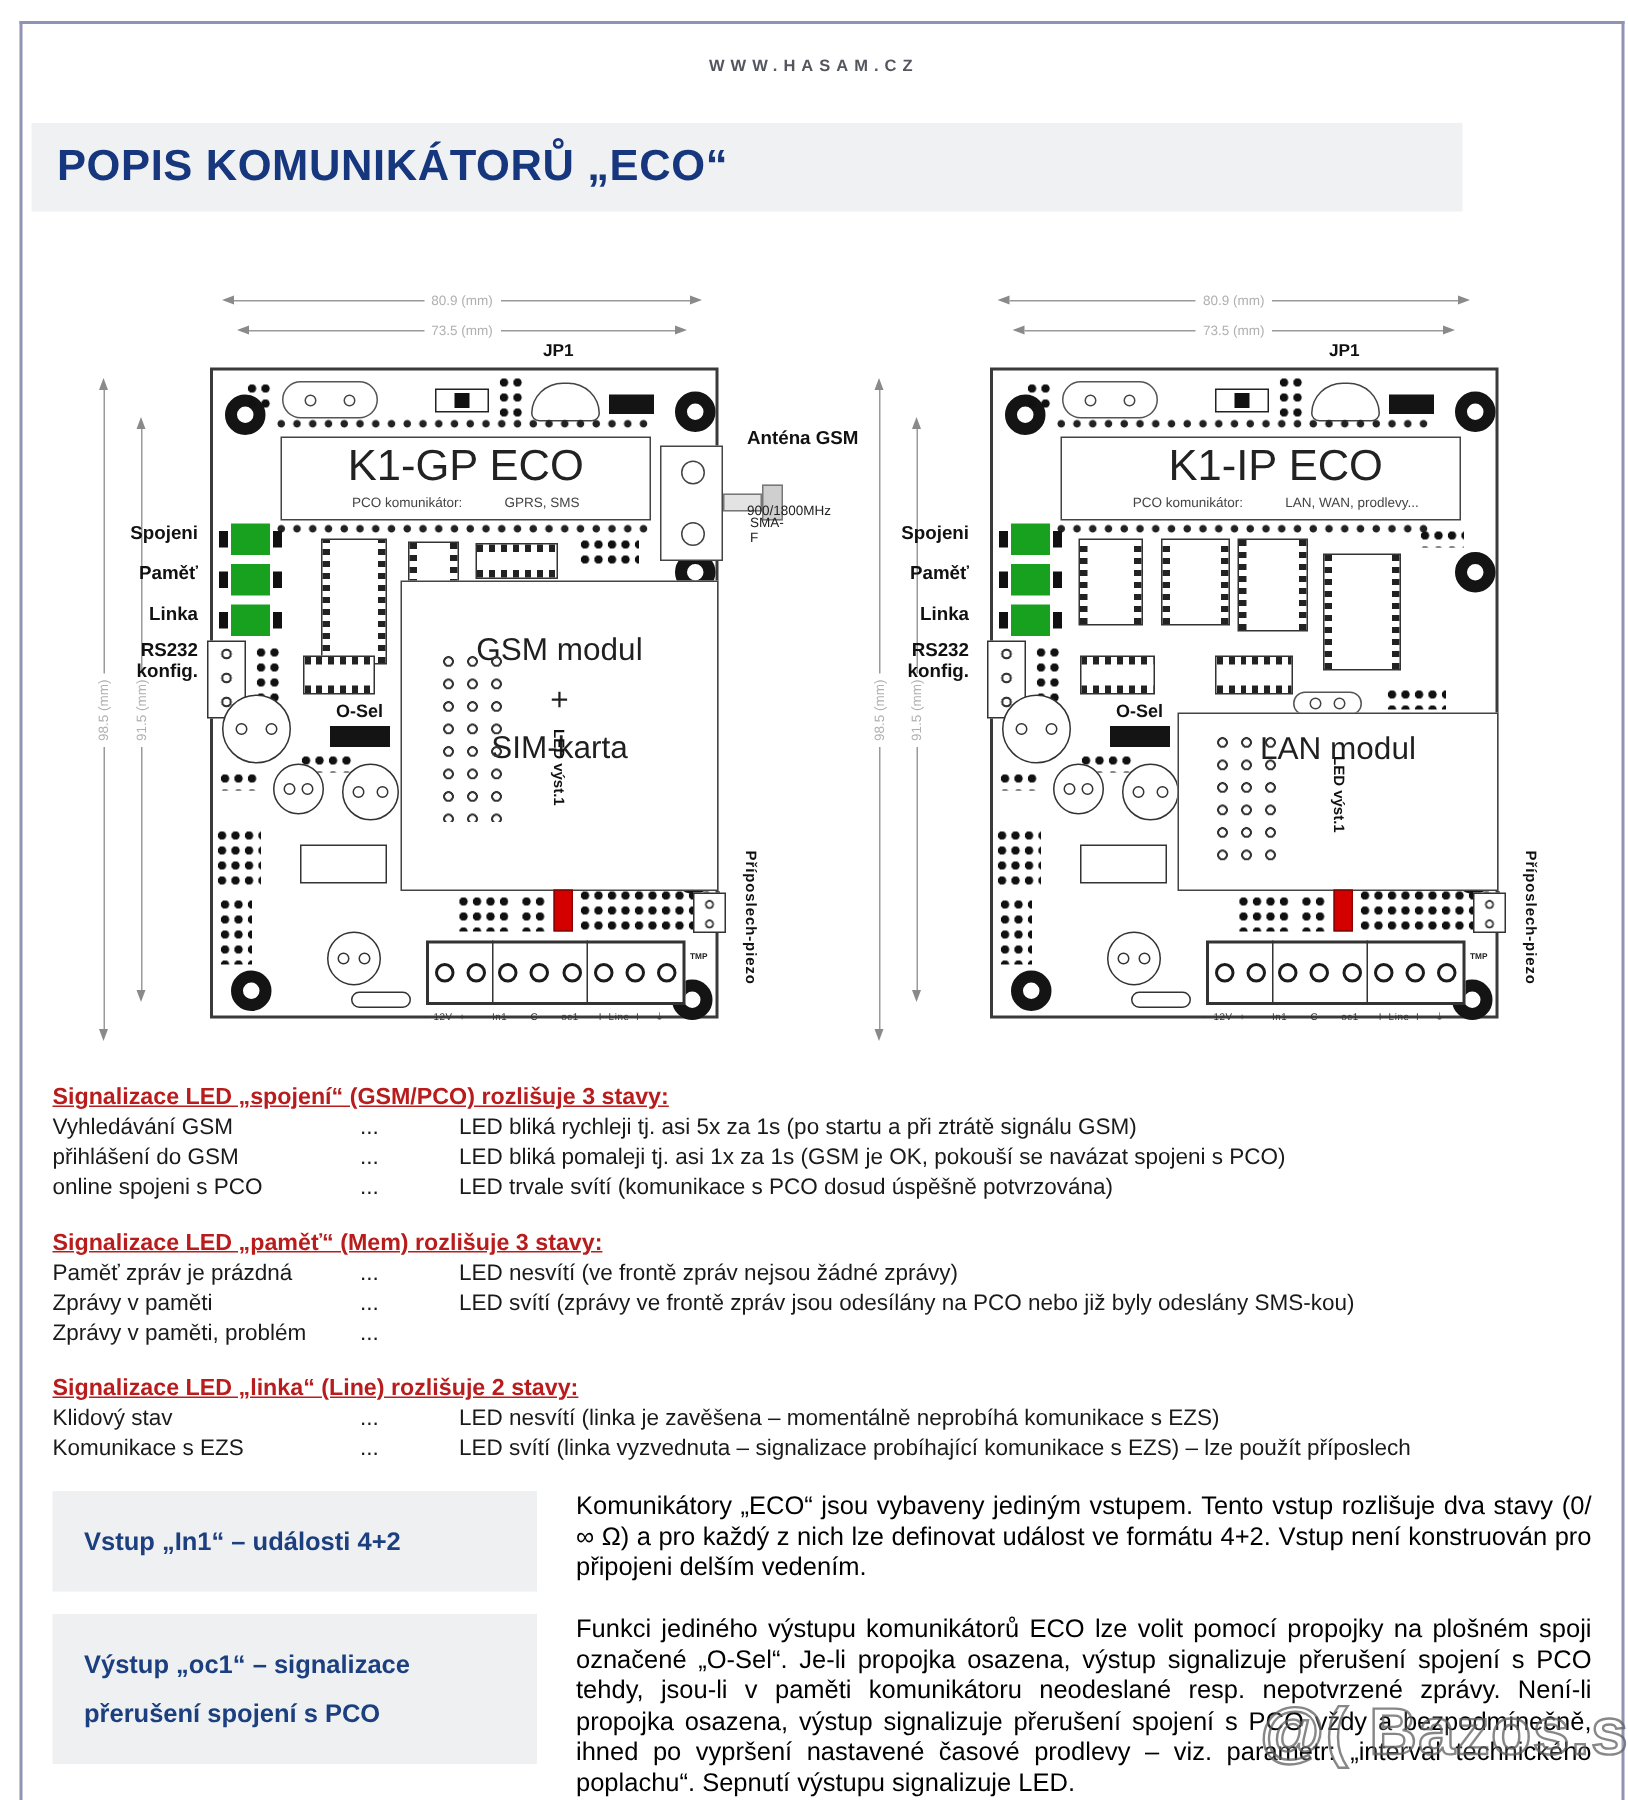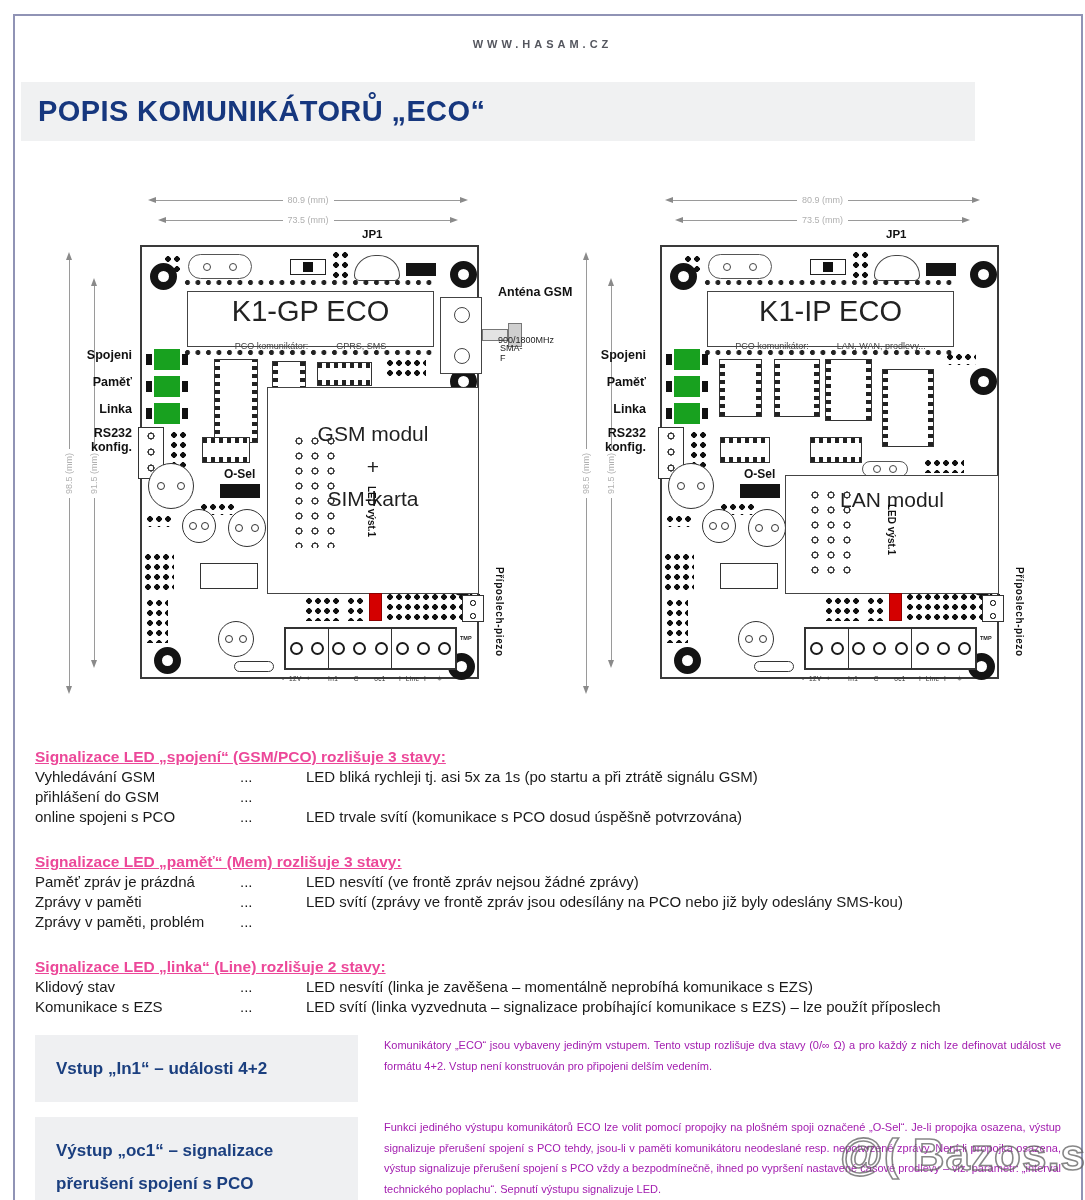--- a/index.html
+++ b/index.html
@@ -13,21 +13,21 @@
   .banner .title{font-size:29px;font-weight:bold;color:#16377e;line-height:59px;padding-left:17px;letter-spacing:0.4px;}
 
   
   .board-wrap{position:absolute;top:245px;width:335px;height:430px;}
   .board{position:absolute;left:0;top:0;width:335px;height:430px;border:2px solid #3a3a3a;background:#fff;}
   .hole{position:absolute;width:27px;height:27px;border-radius:50%;border:8px solid #141414;background:#fff;box-sizing:border-box;}
   .pins{position:absolute;height:7px;background-image:radial-gradient(circle at 3.5px 3.5px,#222 2.2px,transparent 2.8px);
         background-size:10.5px 7px;background-repeat:repeat-x;}
   .chip{position:absolute;border:1.5px solid #444;background:#fff;text-align:center;}
   .chip-title{font-size:29px;color:#222;margin-top:3px;}
-  .chip-sub{font-size:9px;color:#444;display:flex;justify-content:center;gap:28px;margin-top:13px;}
+  .chip-sub{font-size:9px;color:#444;display:flex;justify-content:center;gap:28px;margin-top:2px;}
   .gled{position:absolute;width:26px;height:21px;background:#18a11f;}
   .gled::before,.gled::after{content:"";position:absolute;top:5px;width:6px;height:11px;background:#111;}
   .gled::before{left:-8px}.gled::after{right:-8px}
   .ic{position:absolute;border:1.5px solid #333;background:#fff;box-sizing:border-box;}
   .ic.pv{background-image:repeating-linear-gradient(0deg,#222 0 4px,transparent 4px 8px),
                           repeating-linear-gradient(0deg,#222 0 4px,transparent 4px 8px);
          background-size:5px 100%,5px 100%;background-position:left,right;background-repeat:no-repeat;}
   .ic.ph{background-image:repeating-linear-gradient(90deg,#222 0 4px,transparent 4px 8px),
                           repeating-linear-gradient(90deg,#222 0 4px,transparent 4px 8px);
          background-size:100% 5px,100% 5px;background-position:top,bottom;background-repeat:no-repeat;}
@@ -90,33 +90,33 @@
   .dimv{position:absolute;display:flex;flex-direction:column;align-items:center;width:12px;color:#b0b0b0;font-size:9px;}
   .dimv .ln{flex:1;width:0;border-left:1px solid #9a9a9a;}
   .dimv .ah{width:0;height:0;border-left:3.5px solid transparent;border-right:3.5px solid transparent;flex:none;}
   .dimv .ah.t{border-bottom:8px solid #8a8a8a;}
   .dimv .ah.b{border-top:8px solid #8a8a8a;}
   .dimv .lbl{writing-mode:vertical-rl;transform:rotate(180deg);padding:4px 0;white-space:nowrap;}
 
   
   .textflow{position:absolute;left:35px;top:722px;width:1026px;}
   .sec{margin-bottom:17px;}
-  .sec-h{font-size:15.5px;line-height:20px;font-weight:bold;text-decoration:underline;color:#ec4899;margin-top:25px;}
+  .sec-h{font-size:15.5px;line-height:20px;font-weight:bold;text-decoration:underline;color:#b91c1c;}
   .sig-row{display:flex;font-size:15px;line-height:20px;white-space:nowrap;}
   .sig-label{width:205px;flex:none;}
   .sig-dots{width:66px;flex:none;}
   .sig-desc{flex:1;}
   .callout-row{display:flex;gap:26px;align-items:flex-start;}
   .callout-row.first{margin-top:18px;}
   .callout-row.second{margin-top:15px;}
   .callout-box{width:323px;flex:none;background:#eff0f2;color:#1b3f7f;font-weight:bold;font-size:17px;
                padding:0 14px 0 21px;box-sizing:border-box;display:flex;align-items:center;}
   .callout-box.b1{height:67px;}
   .callout-box.b2{height:100px;line-height:1.95;}
-  .callout-text{flex:1;text-align:justify;font-size:11px;line-height:20.5px;color:#a21caf;}
+  .callout-text{flex:1;text-align:justify;font-size:17px;line-height:20.5px;color:#000000;}
 
   .watermark{position:absolute;left:840px;top:1130px;font-size:44px;font-weight:bold;letter-spacing:1px;
              color:rgba(255,255,255,0.15);-webkit-text-stroke:1.6px rgba(95,95,95,0.75);z-index:9;white-space:nowrap;}
 </style>
 </head>
 <body>
 
 <div class="frame"></div>
 <div class="site">WWW.HASAM.CZ</div>
 <div class="banner">
@@ -296,21 +296,21 @@
     <div class="hole" style="left:306px;top:406px;"></div>
 
     <div class="padgrid" style="left:22px;top:8px;width:18px;height:20px;"></div>
     <div class="oval" style="left:46px;top:7px;width:64px;height:25px;"></div>
     <div class="jmp" style="left:148px;top:12px;width:36px;height:16px;"></div>
     <div class="padgrid" style="left:190px;top:4px;width:18px;height:30px;"></div>
     <div class="halfm" style="left:212px;top:8px;width:46px;height:26px;"></div>
     <div class="brect" style="left:264px;top:16px;width:30px;height:13px;"></div>
 
     <div class="pins" style="left:42px;top:32px;width:252px;"></div>
-    <div class="chip" style="left:45px;top:44px;width:245px;height:54px;">
+    <div class="chip" style="left:45px;top:44px;width:245px;height:54px;padding-left:20px;">
       <div class="chip-title">K1-IP ECO</div>
       <div class="chip-sub">
         <span>PCO komunikátor:</span>
         <span>LAN, WAN, prodlevy...</span>
       </div>
     </div>
     <div class="pins" style="left:42px;top:102px;width:252px;"></div>
 
     <div class="gled" style="left:12px;top:102px;"></div>
     <div class="gled" style="left:12px;top:129px;"></div>
@@ -378,20 +378,21 @@
   <div class="sec">
     <div class="sec-h">Signalizace LED „spojení“ (GSM/PCO) rozlišuje 3 stavy:</div>
     <div class="sig-row">
       <span class="sig-label">Vyhledávání GSM</span>
       <span class="sig-dots">...</span>
       <span class="sig-desc">LED bliká rychleji tj. asi 5x za 1s (po startu a při ztrátě signálu GSM)</span>
     </div>
     <div class="sig-row">
       <span class="sig-label">přihlášení do GSM</span>
       <span class="sig-dots">...</span>
+      <span class="sig-desc">LED bliká pomaleji tj. asi 1x za 1s (GSM je OK, pokouší se navázat spojeni s PCO)</span>
     </div>
     <div class="sig-row">
       <span class="sig-label">online spojeni s PCO</span>
       <span class="sig-dots">...</span>
       <span class="sig-desc">LED trvale svítí (komunikace s PCO dosud úspěšně potvrzována)</span>
     </div>
   </div>
 
   <div class="sec">
     <div class="sec-h">Signalizace LED „paměť“ (Mem) rozlišuje 3 stavy:</div>

